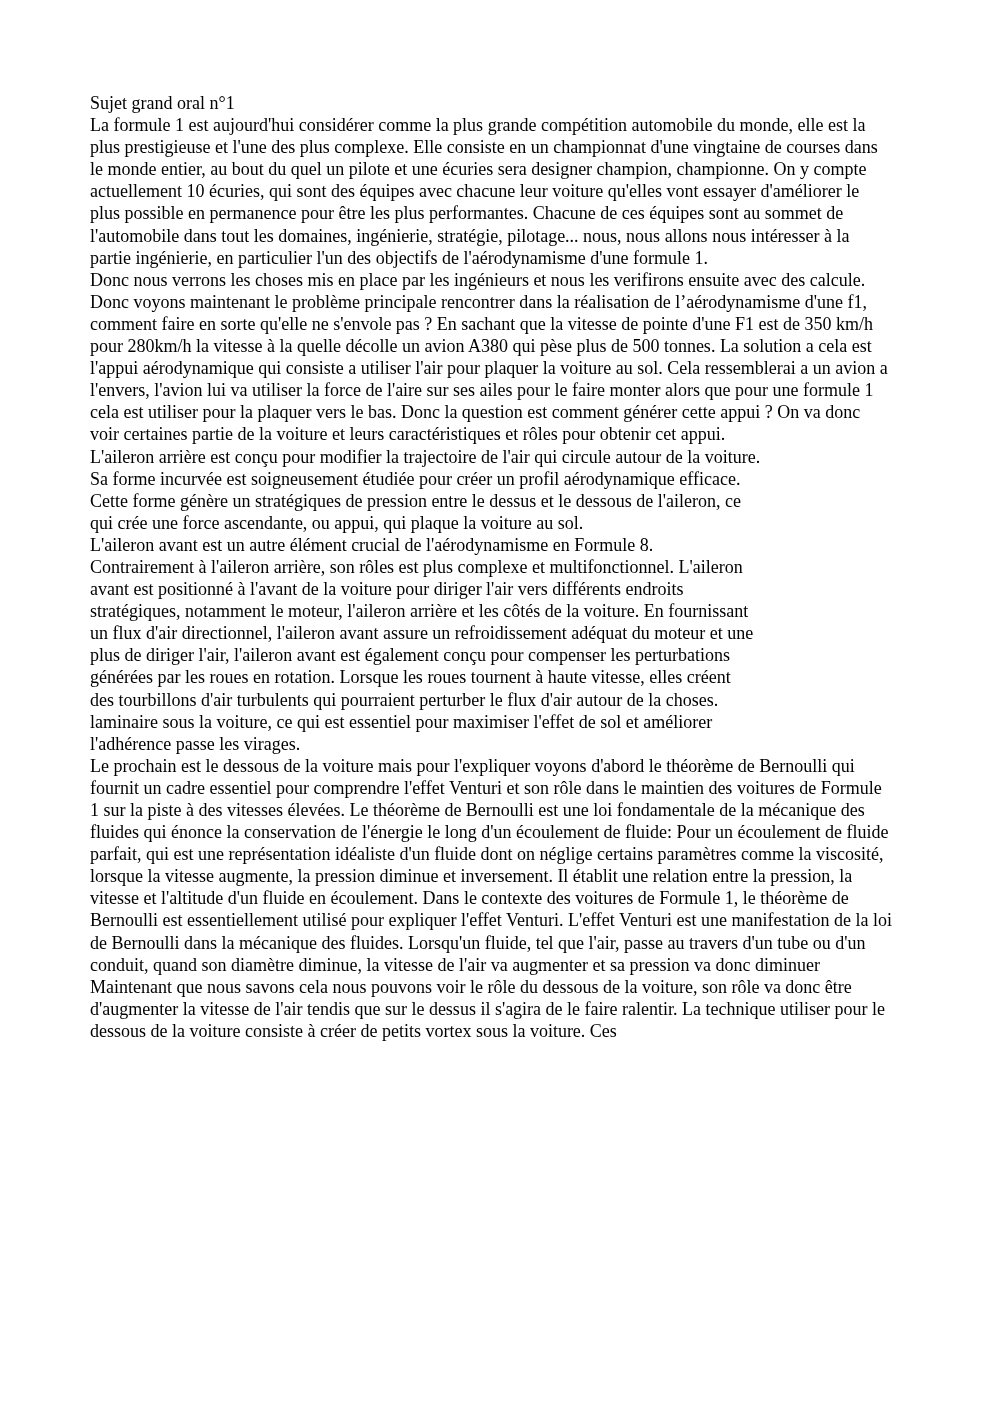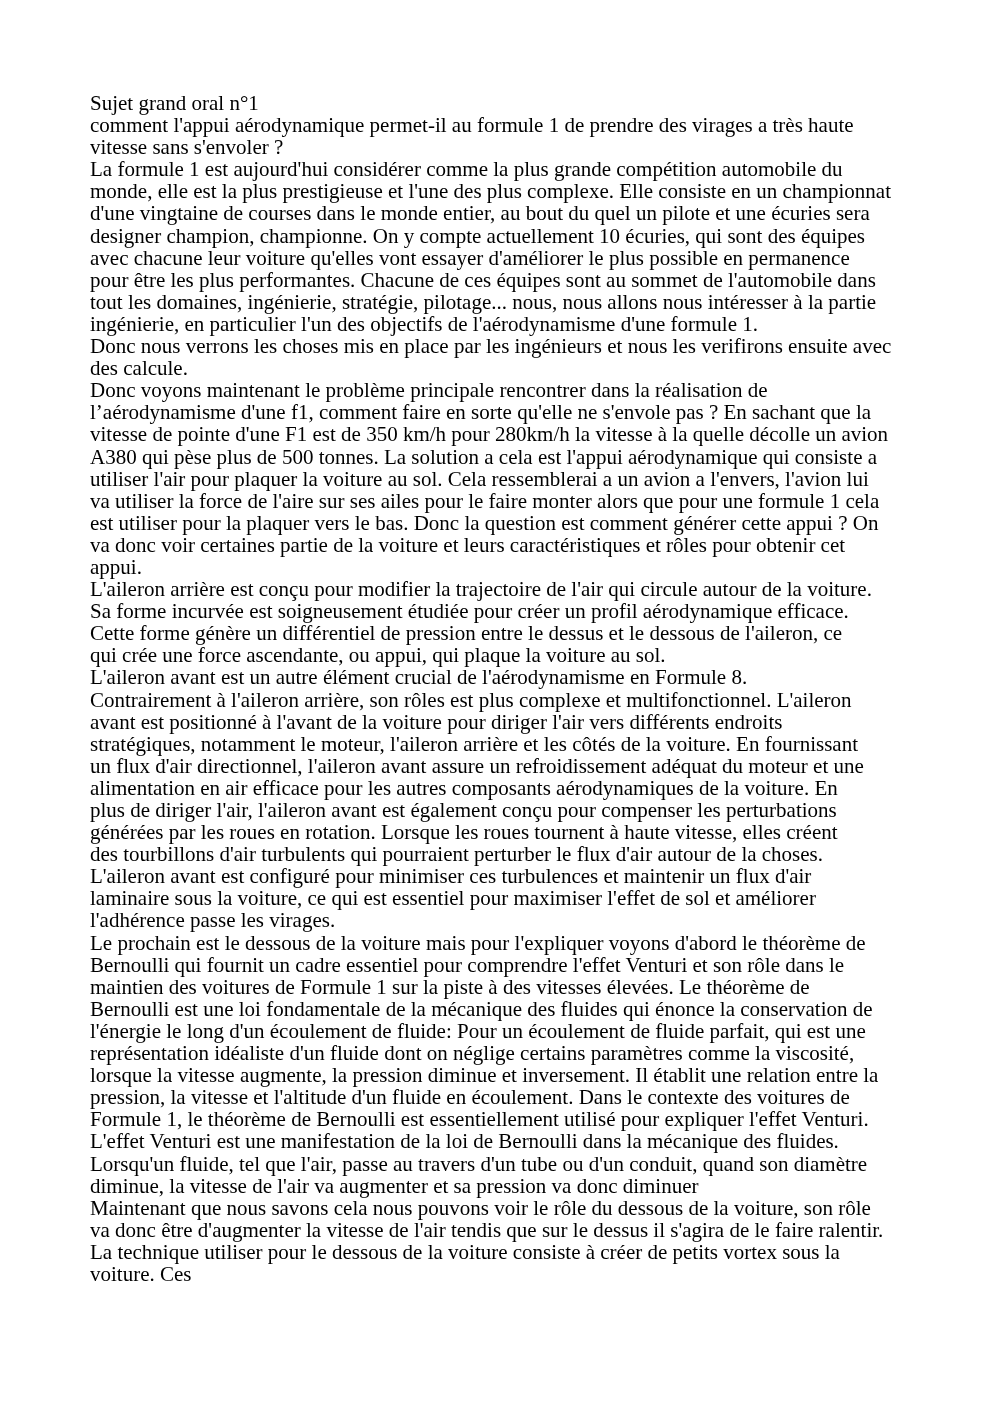--- a/index.html
+++ b/index.html
@@ -22,52 +22,49 @@
   }
   .doc-body {
     position: absolute;
     left: 90px;
     top: 92px;
     width: 802px;
   }
   .para {
     margin: 0;
     padding: 0;
-    font-size: 21px;
+    font-size: 18px;
     line-height: 22.1px;
     text-align: left;
     white-space: pre-wrap;
     overflow-wrap: break-word;
     -webkit-font-smoothing: antialiased;
   }
 </style>
 </head>
 <body>
 
 <div class="page">
   <div class="doc-body">
 
     <p class="para">Sujet grand oral n°1</p>
-    <p class="para">comment l'appui aérodynamique permet-il au formule 1 de prendre des virages a très haute vitesse sans s'envoler ?</p>
     <p class="para">La formule 1 est aujourd'hui considérer comme la plus grande compétition automobile du monde, elle est la plus prestigieuse et l'une des plus complexe. Elle consiste en un championnat d'une vingtaine de courses dans le monde entier, au bout du quel un pilote et une écuries sera designer champion, championne. On y compte actuellement 10 écuries, qui sont des équipes avec chacune leur voiture qu'elles vont essayer d'améliorer le plus possible en permanence pour être les plus performantes. Chacune de ces équipes sont au sommet de l'automobile dans tout les domaines, ingénierie, stratégie, pilotage... nous, nous allons nous intéresser à la partie ingénierie, en particulier l'un des objectifs de l'aérodynamisme d'une formule 1.</p>
     <p class="para">Donc nous verrons les choses mis en place par les ingénieurs et nous les verifirons ensuite avec des calcule.</p>
     <p class="para">Donc voyons maintenant le problème principale rencontrer dans la réalisation de l’aérodynamisme d'une f1, comment faire en sorte qu'elle ne s'envole pas ? En sachant que la vitesse de pointe d'une F1 est de 350 km/h pour 280km/h la vitesse à la quelle décolle un avion A380 qui pèse plus de 500 tonnes. La solution a cela est l'appui aérodynamique qui consiste a utiliser l'air pour plaquer la voiture au sol. Cela ressemblerai a un avion a l'envers, l'avion lui va utiliser la force de l'aire sur ses ailes pour le faire monter alors que pour une formule 1 cela est utiliser pour la plaquer vers le bas. Donc la question est comment générer cette appui ? On va donc voir certaines partie de la voiture et leurs caractéristiques et rôles pour obtenir cet appui.</p>
     <p class="para">L'aileron arrière est conçu pour modifier la trajectoire de l'air qui circule autour de la voiture.</p>
     <p class="para">Sa forme incurvée est soigneusement étudiée pour créer un profil aérodynamique efficace.</p>
-    <p class="para">Cette forme génère un différentiel de pression entre le dessus et le dessous de l'aileron, ce</p>
+    <p class="para">Cette forme génère un stratégiques de pression entre le dessus et le dessous de l'aileron, ce</p>
     <p class="para">qui crée une force ascendante, ou appui, qui plaque la voiture au sol.</p>
     <p class="para">L'aileron avant est un autre élément crucial de l'aérodynamisme en Formule 8.</p>
     <p class="para">Contrairement à l'aileron arrière, son rôles est plus complexe et multifonctionnel. L'aileron</p>
     <p class="para">avant est positionné à l'avant de la voiture pour diriger l'air vers différents endroits</p>
     <p class="para">stratégiques, notamment le moteur, l'aileron arrière et les côtés de la voiture. En fournissant</p>
     <p class="para">un flux d'air directionnel, l'aileron avant assure un refroidissement adéquat du moteur et une</p>
-    <p class="para">alimentation en air efficace pour les autres composants aérodynamiques de la voiture. En</p>
     <p class="para">plus de diriger l'air, l'aileron avant est également conçu pour compenser les perturbations</p>
     <p class="para">générées par les roues en rotation. Lorsque les roues tournent à haute vitesse, elles créent</p>
     <p class="para">des tourbillons d'air turbulents qui pourraient perturber le flux d'air autour de la choses.</p>
-    <p class="para">L'aileron avant est configuré pour minimiser ces turbulences et maintenir un flux d'air</p>
     <p class="para">laminaire sous la voiture, ce qui est essentiel pour maximiser l'effet de sol et améliorer</p>
     <p class="para">l'adhérence passe les virages.</p>
     <p class="para">Le prochain est le dessous de la voiture mais pour l'expliquer voyons d'abord le théorème de Bernoulli qui fournit un cadre essentiel pour comprendre l'effet Venturi et son rôle dans le maintien des voitures de Formule 1 sur la piste à des vitesses élevées. Le théorème de Bernoulli est une loi fondamentale de la mécanique des fluides qui énonce la conservation de l'énergie le long d'un écoulement de fluide: Pour un écoulement de fluide parfait, qui est une représentation idéaliste d'un fluide dont on néglige certains paramètres comme la viscosité, lorsque la vitesse augmente, la pression diminue et inversement. Il établit une relation entre la pression, la vitesse et l'altitude d'un fluide en écoulement. Dans le contexte des voitures de Formule 1, le théorème de Bernoulli est essentiellement utilisé pour expliquer l'effet Venturi. L'effet Venturi est une manifestation de la loi de Bernoulli dans la mécanique des fluides. Lorsqu'un fluide, tel que l'air, passe au travers d'un tube ou d'un conduit, quand son diamètre diminue, la vitesse de l'air va augmenter et sa pression va donc diminuer</p>
     <p class="para">Maintenant que nous savons cela nous pouvons voir le rôle du dessous de la voiture, son rôle va donc être d'augmenter la vitesse de l'air tendis que sur le dessus il s'agira de le faire ralentir. La technique utiliser pour le dessous de la voiture consiste à créer de petits vortex sous la voiture. Ces</p>
 
   </div>
 </div>
 
 </body></html>

